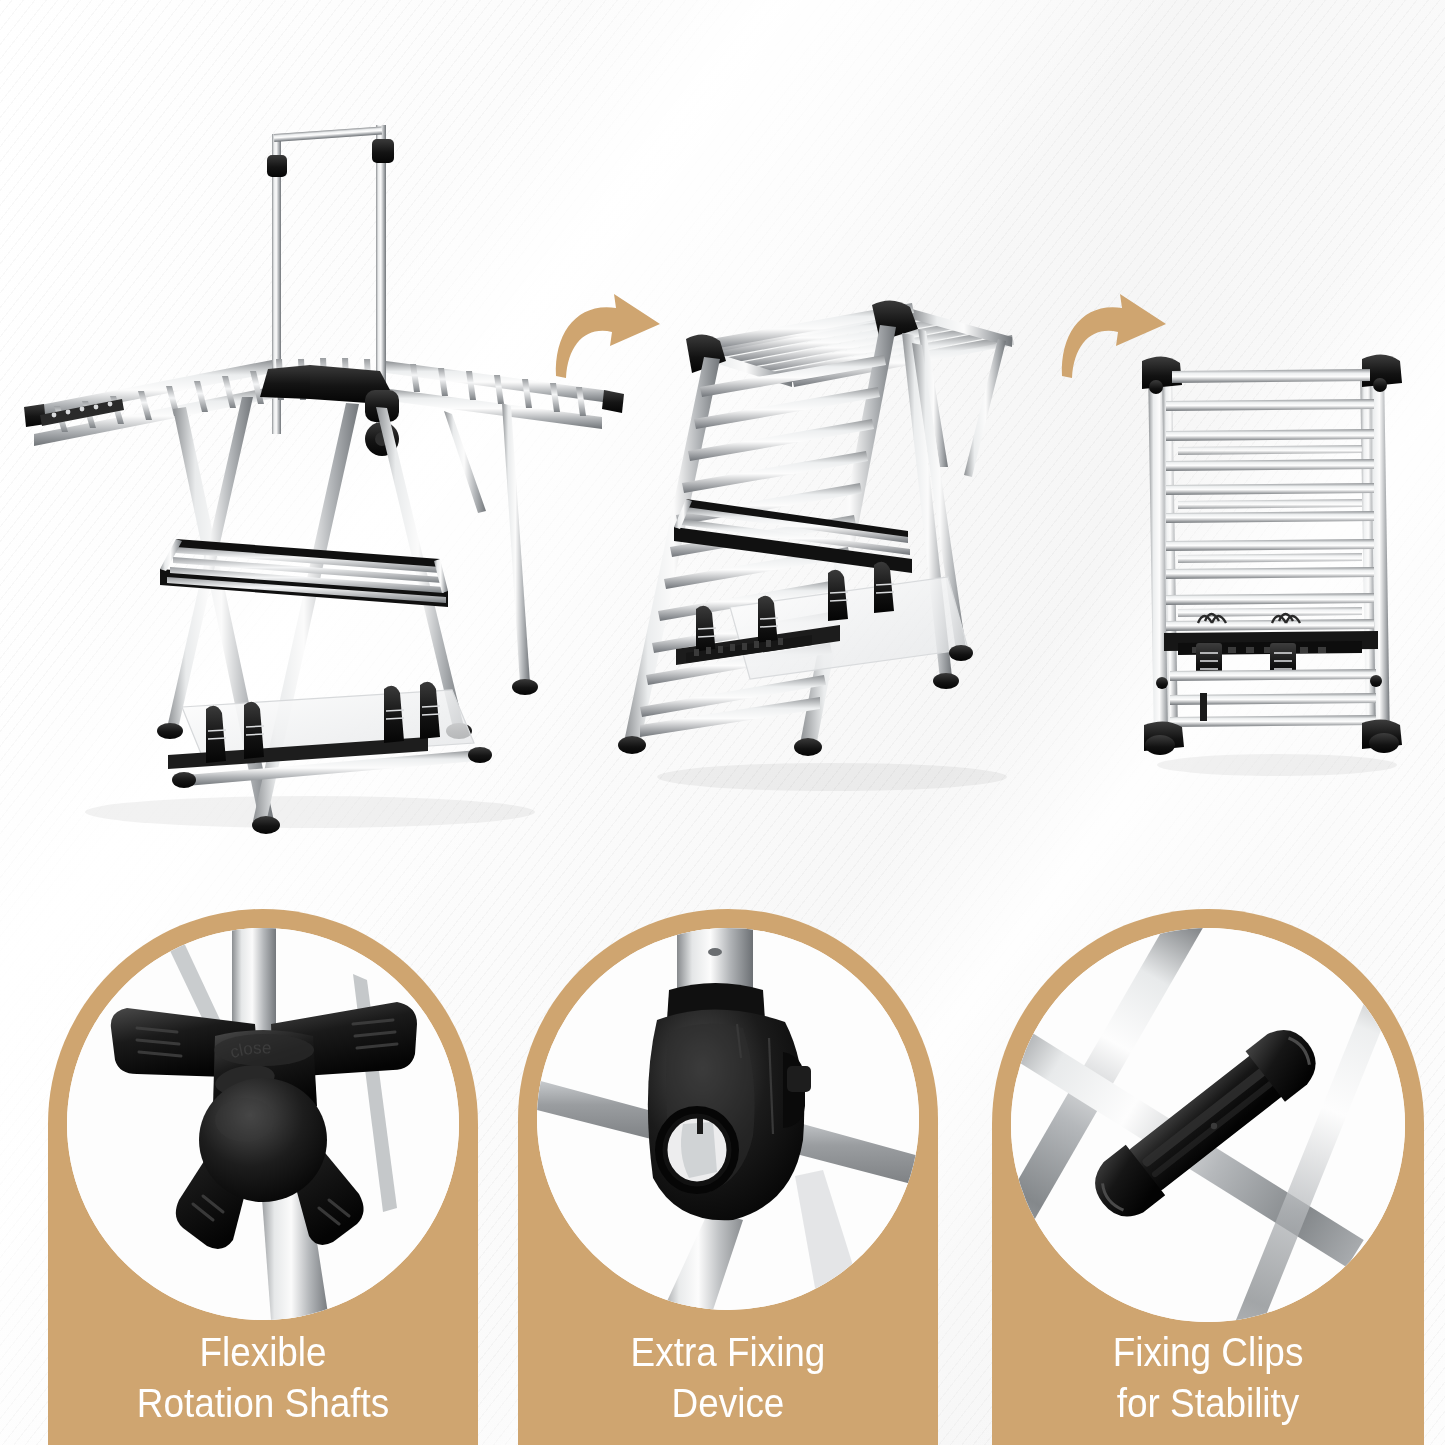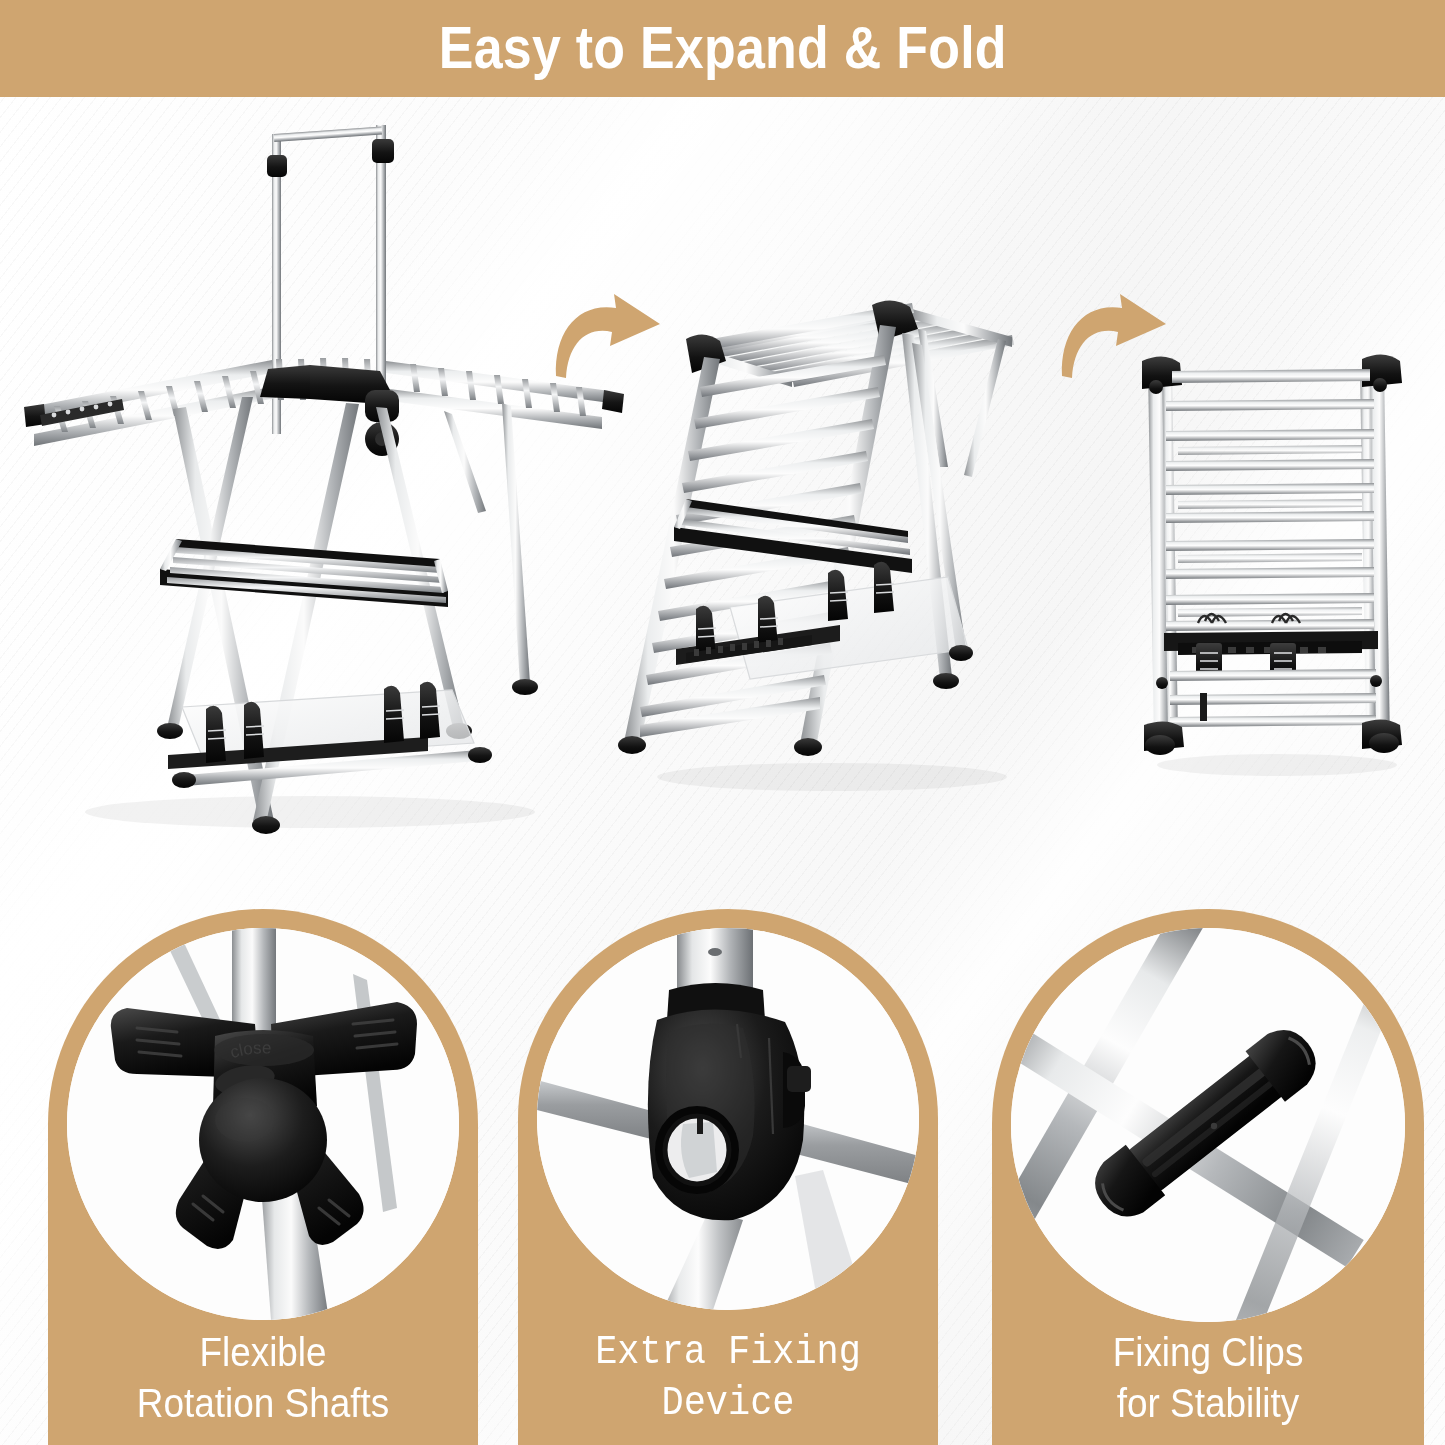--- a/index.html
+++ b/index.html
@@ -73,21 +73,21 @@
 
   
   .features{position:absolute;left:0;top:909px;width:1445px;height:536px;z-index:4;}
   .panel{
     position:absolute;top:0;height:536px;
     background:#cfa570;
     border-radius:215px 215px 0 0;
     overflow:hidden;
   }
   #panel-1{left:48px;width:430px;}
-  #panel-2{left:518px;width:420px;font-family:Liberation Mono, monospace;}
+  #panel-2{left:518px;width:420px;}
   #panel-3{left:992px;width:432px;}
 
   .panel-photo{
     position:absolute;left:50%;transform:translateX(-50%);
     top:19px;
     border-radius:50%;
     background:#ffffff;
     overflow:hidden;
   }
   #panel-1 .panel-photo{width:392px;height:392px;}
@@ -110,23 +110,20 @@
 </style>
 </head>
 <body>
 
 <div id="page">
 
   <div class="bg-soft"></div>
   <div class="bg-texture"></div>
   <div class="bg-sheen"></div>
 
-  <div class="banner">
-    <div class="banner-title">Easy to Expand &amp; Fold</div>
-  </div>
 
   <div class="hero">
 
     <div class="shot" id="shot-expanded">
       <svg viewBox="0 0 620 790" xmlns="http://www.w3.org/2000/svg">
         <defs>
           <linearGradient id="tubeV" x1="0" y1="0" x2="1" y2="0">
             <stop offset="0%" stop-color="#8d9093"></stop>
             <stop offset="22%" stop-color="#e9ebec"></stop>
             <stop offset="48%" stop-color="#fbfbfb"></stop>

